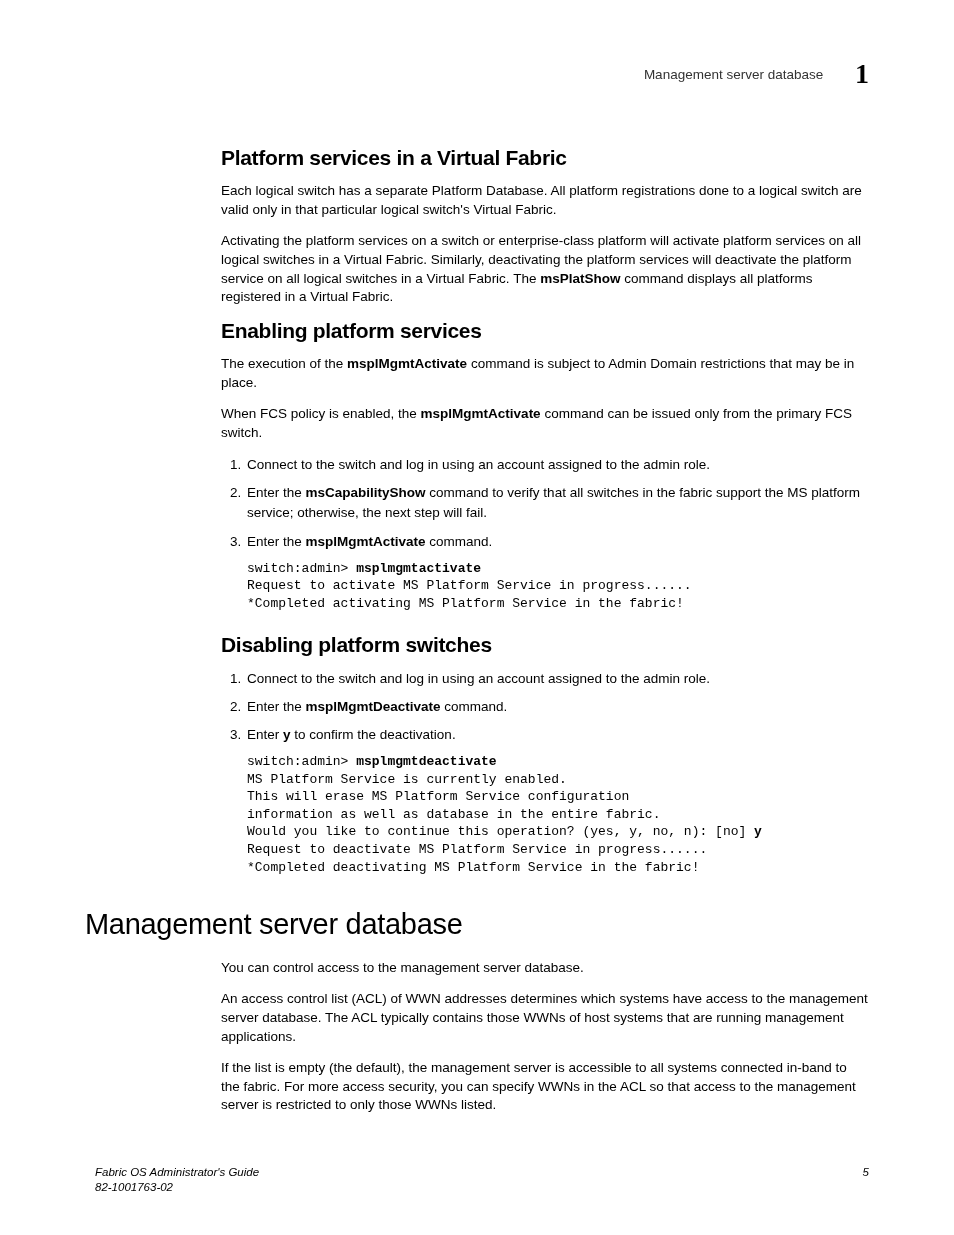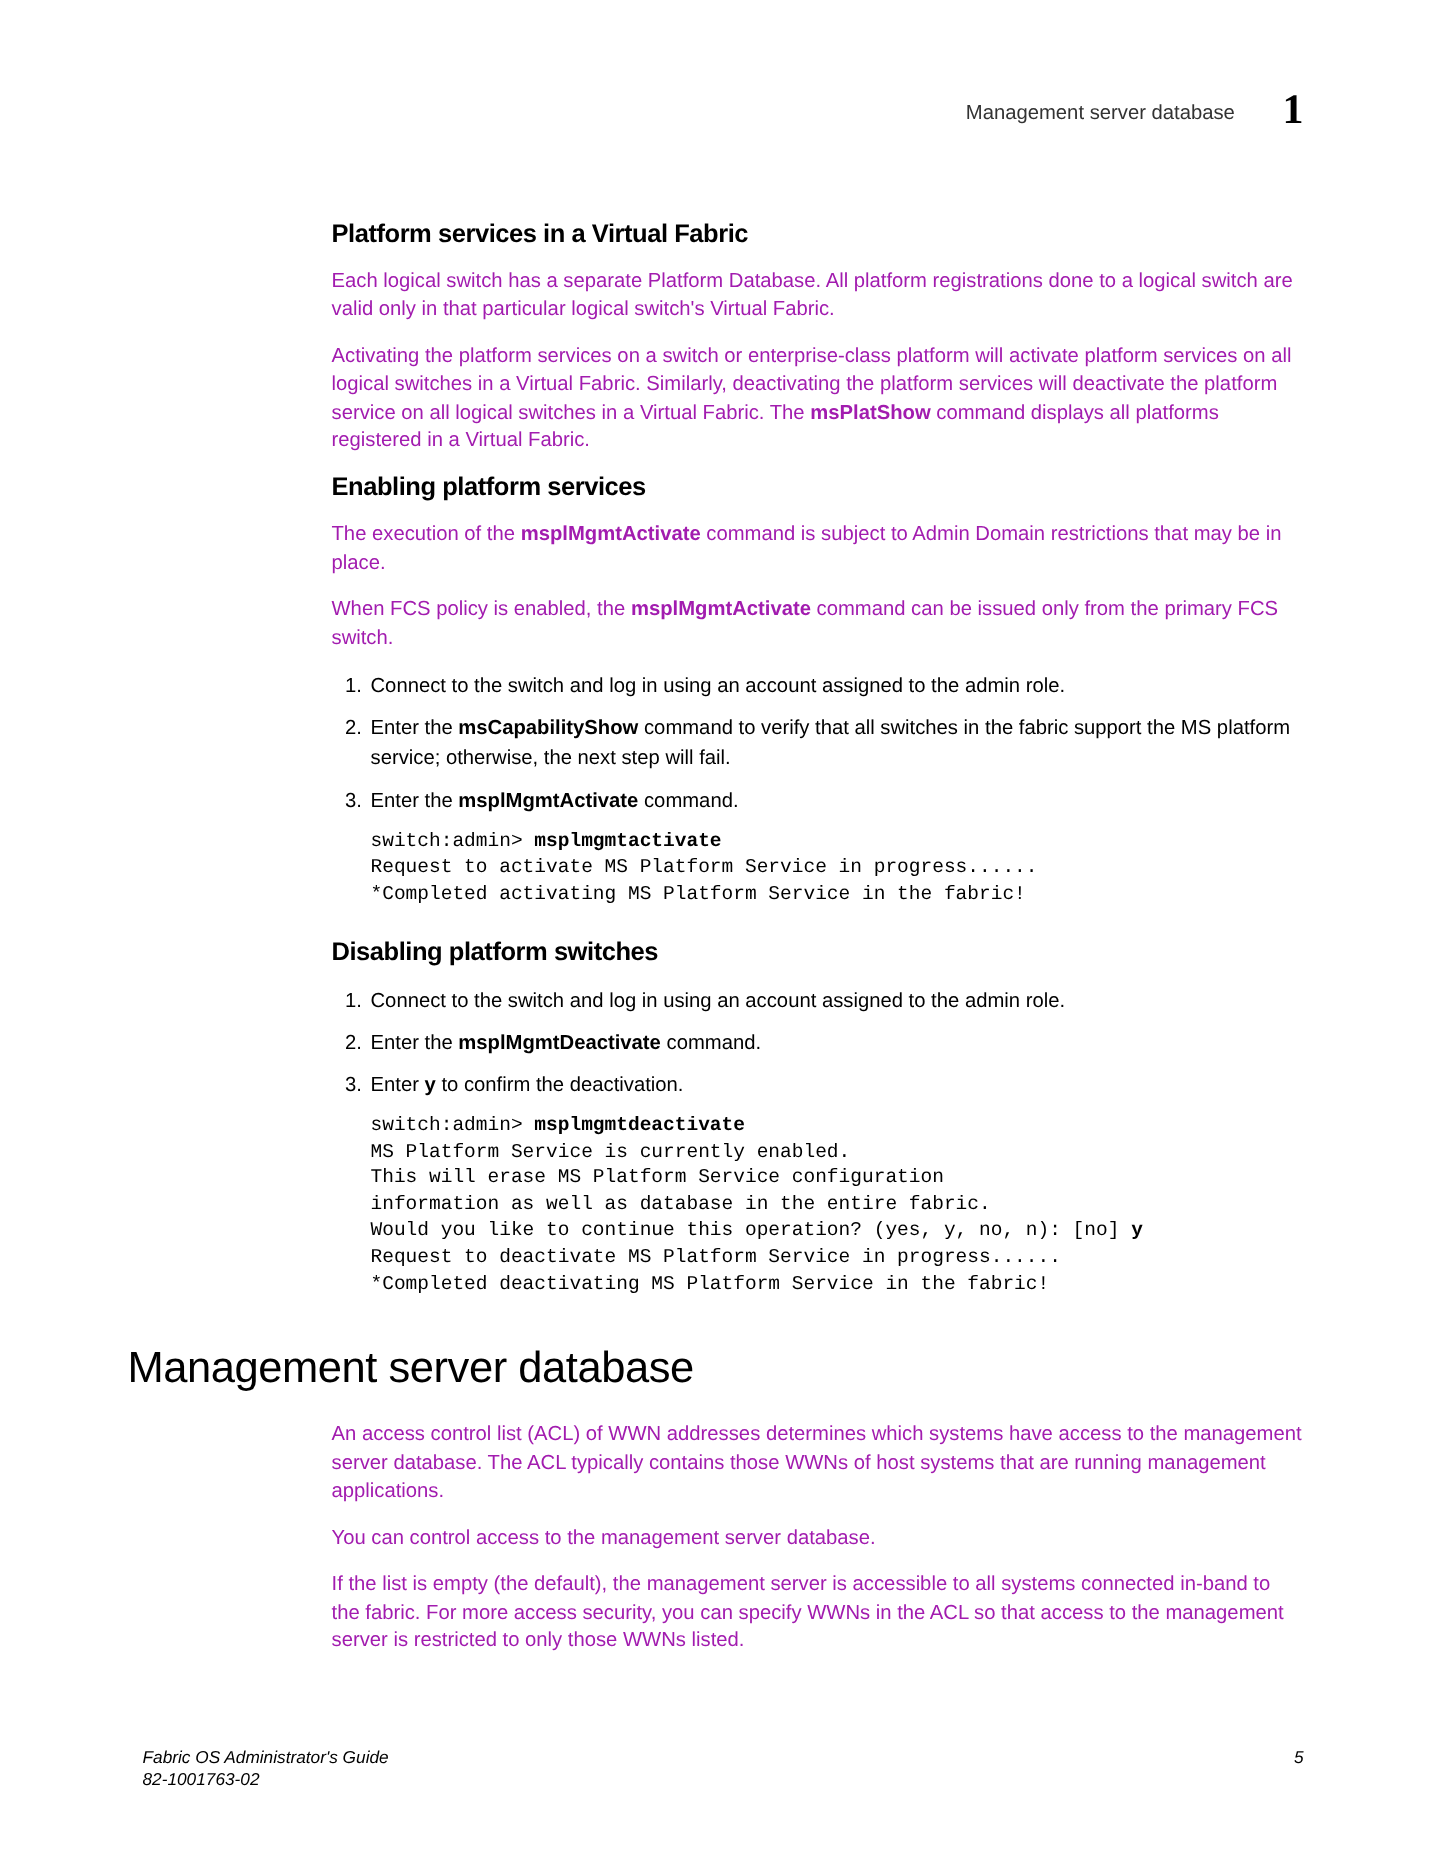--- a/index.html
+++ b/index.html
@@ -34,37 +34,37 @@
     font-weight: bold;
     display: inline-block;
     vertical-align: middle;
   }
   .content {
     margin-left: 136px;
   }
   h2.section {
     font-family: "Arial Narrow", Arial, sans-serif;
     font-stretch: condensed;
-    font-size: 17px;
+    font-size: 21px;
     font-weight: 600;
     margin: 0 0 12px 0;
     letter-spacing: -0.3px;
   }
   h1.major {
     font-family: "Arial Narrow", Arial, sans-serif;
     font-stretch: condensed;
     font-size: 29px;
     font-weight: 500;
     margin: 32px 0 18px -136px;
     letter-spacing: -0.3px;
   }
   p {
     margin: 0 0 12px 0;
     line-height: 1.4;
-    color: #a21caf;
+    color: #000000;
   }
   .bold {
     font-weight: 700;
   }
   ol {
     margin: 0 0 8px 0;
     padding-left: 24px;
     line-height: 1.5;
   }
   ol li {
@@ -134,22 +134,22 @@
     </ol>
     <pre><span>switch:admin&gt; </span><span class="cmd">msplmgmtdeactivate</span>
 <span>MS Platform Service is currently enabled.
 This will erase MS Platform Service configuration
 information as well as database in the entire fabric.
 Would you like to continue this operation? (yes, y, no, n): [no] </span><span class="cmd">y</span>
 <span>Request to deactivate MS Platform Service in progress......
 *Completed deactivating MS Platform Service in the fabric!</span></pre>
 
     <h1 class="major sp-top-lg">Management server database</h1>
+    <p>You can control access to the management server database.</p>
     <p>An access control list (ACL) of WWN addresses determines which systems have access to the management server database. The ACL typically contains those WWNs of host systems that are running management applications.</p>
-    <p>You can control access to the management server database.</p>
     <p>If the list is empty (the default), the management server is accessible to all systems connected in-band to the fabric. For more access security, you can specify WWNs in the ACL so that access to the management server is restricted to only those WWNs listed.</p>
 
   </div>
 
   <div class="footer">
     <div>Fabric OS Administrator's Guide</div>
     <div>82-1001763-02</div>
     <div class="pagenum">5</div>
   </div>
 </div>

